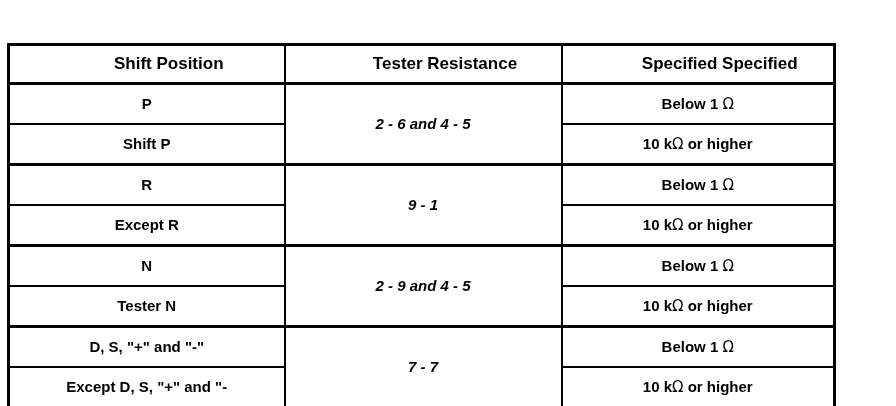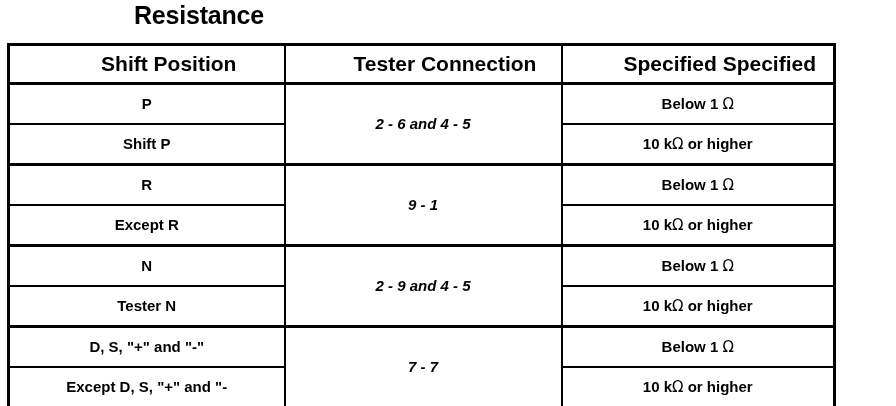--- a/index.html
+++ b/index.html
@@ -65,21 +65,21 @@
   }
 
   
   col.c1 { width: 276px; }
   col.c2 { width: 277px; }
   col.c3 { width: 273px; }
 
   
   table.res-table th {
     height: 36px;
-    font-size: 21px;
+    font-size: 17px;
     border-bottom-width: 3px;
     padding-left: 44px;
   }
 
   
   table.res-table {
     border: 3px solid #000000;
   }
 
   
@@ -106,33 +106,32 @@
     font-family: "DejaVu Sans", sans-serif;
     font-weight: normal;
     font-size: 15px;
   }
 </style>
 </head>
 <body>
 
 <div class="page">
 
-  <div class="title">Resistance</div>
 
   <div class="table-wrap">
     <table class="res-table">
       <colgroup>
         <col class="c1">
         <col class="c2">
         <col class="c3">
       </colgroup>
       <thead>
         <tr>
           <th>Shift Position</th>
-          <th>Tester Connection</th>
+          <th>Tester Resistance</th>
           <th>Specified Specified</th>
         </tr>
       </thead>
       <tbody>
 
         <tr class="group-start">
           <td>P</td>
           <td class="merged" rowspan="2">2 - 6 and 4 - 5</td>
           <td><span>Below 1 </span><span class="ohm">Ω</span><span></span></td>
         </tr>

